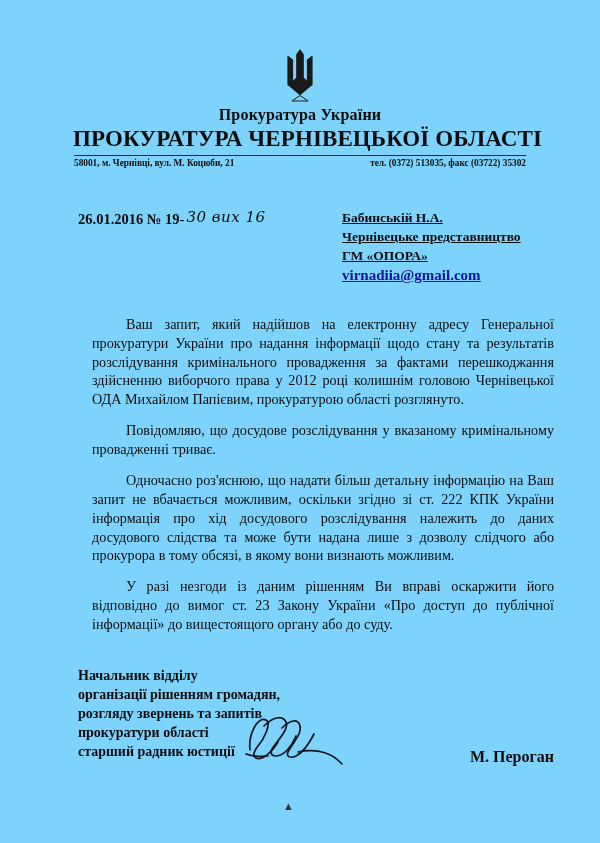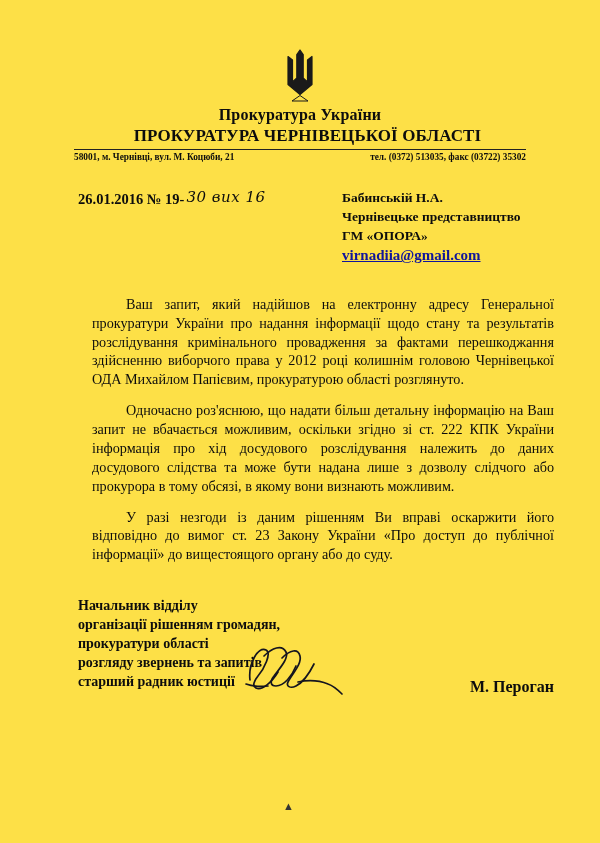--- a/index.html
+++ b/index.html
@@ -12,42 +12,42 @@
     height: 843px;
     font-family: "Liberation Serif", serif;
     color: #0d0d0d;
     position: relative;
     overflow: hidden;
   }
   .page {
     position: relative;
     width: 600px;
     height: 843px;
-    background: #fde047;
+    background: #7dd3fc;
   }
 
   
   .letterhead {
     text-align: center;
     padding-top: 48px;
   }
   .emblem {
     display: block;
     margin: 0 auto 4px auto;
     width: 42px;
     height: 54px;
   }
   .org-line1 {
     font-size: 16px;
     font-weight: bold;
     letter-spacing: 0.2px;
     margin: 2px 0 0 0;
   }
   .org-line2 {
-    font-size: 17px;
+    font-size: 23px;
     font-weight: bold;
     letter-spacing: 0.1px;
     margin: 2px 0 2px 15px;
   }
   .rule {
     width: 452px;
     height: 1px;
     background: #222;
     margin: 3px auto 0 auto;
   }
@@ -58,21 +58,21 @@
     justify-content: space-between;
     align-items: baseline;
     font-size: 9.3px;
     font-weight: bold;
   }
   .addr-left { text-align: center; }
   .addr-right { text-align: right; }
 
   
   .meta {
-    margin-top: 26px;
+    margin-top: 40px;
     padding: 0 48px 0 78px;
     display: flex;
     justify-content: space-between;
     align-items: flex-start;
   }
   .meta-left {
     font-size: 14.5px;
     font-weight: bold;
     white-space: nowrap;
     position: relative;
@@ -87,20 +87,21 @@
     position: relative;
     top: -2px;
     padding-left: 2px;
   }
   .meta-right {
     font-size: 13.5px;
     font-weight: bold;
     line-height: 1.42;
     text-align: left;
     min-width: 210px;
+    text-decoration: underline;
   }
   .meta-right .email {
     font-weight: bold;
     color: #10159c;
     text-decoration: underline;
     font-size: 15px;
   }
 
   
   .body {
@@ -178,30 +179,31 @@
     <div class="meta-right">
       <div>Бабинській Н.А.</div>
       <div>Чернівецьке представництво</div>
       <div>ГМ «ОПОРА»</div>
       <div class="email">virnadiia@gmail.com</div>
     </div>
   </div>
 
   <div class="body">
     <p>Ваш запит, який надійшов на електронну адресу Генеральної прокуратури України про надання інформації щодо стану та результатів розслідування кримінального провадження за фактами перешкоджання здійсненню виборчого права у 2012 році колишнім головою Чернівецької ОДА Михайлом Папієвим, прокуратурою області розглянуто.</p>
+    <p>Повідомляю, що досудове розслідування у вказаному кримінальному провадженні триває.</p>
     <p>Одночасно роз'яснюю, що надати більш детальну інформацію на Ваш запит не вбачається можливим, оскільки згідно зі ст. 222 КПК України інформація про хід досудового розслідування належить до даних досудового слідства та може бути надана лише з дозволу слідчого або прокурора в тому обсязі, в якому вони визнають можливим.</p>
     <p>У разі незгоди із даним рішенням Ви вправі оскаржити його відповідно до вимог ст. 23 Закону України «Про доступ до публічної інформації» до вищестоящого органу або до суду.</p>
   </div>
 
   <div class="sign">
     <div class="sign-title">
       <div>Начальник відділу</div>
       <div>організації рішенням громадян,</div>
+      <div>розгляду звернень та запитів</div>
       <div>прокуратури області</div>
-      <div>розгляду звернень та запитів</div>
       <div>старший радник юстиції</div>
     </div>
 
     <svg class="signature-mark" viewBox="0 0 130 70">
       <g fill="none" stroke="#15151f" stroke-width="1.7" stroke-linecap="round" stroke-linejoin="round">
         <path d="M12 44 C10 28, 20 10, 28 14 C34 17, 26 33, 20 40 C16 45, 14 50, 18 52 C24 55, 34 46, 40 36"></path>
         <path d="M26 20 C34 12, 44 8, 48 16 C51 22, 42 32, 36 40 C32 45, 32 50, 38 50 C46 50, 54 40, 58 30"></path>
         <path d="M44 22 C52 14, 60 12, 62 20 C64 28, 54 38, 50 46 C48 50, 52 53, 58 50 C66 46, 72 36, 76 28"></path>
         <path d="M60 46 C70 44, 80 44, 90 48 C96 50, 100 54, 104 58"></path>
         <path d="M8 48 C14 50, 22 51, 30 50"></path>

